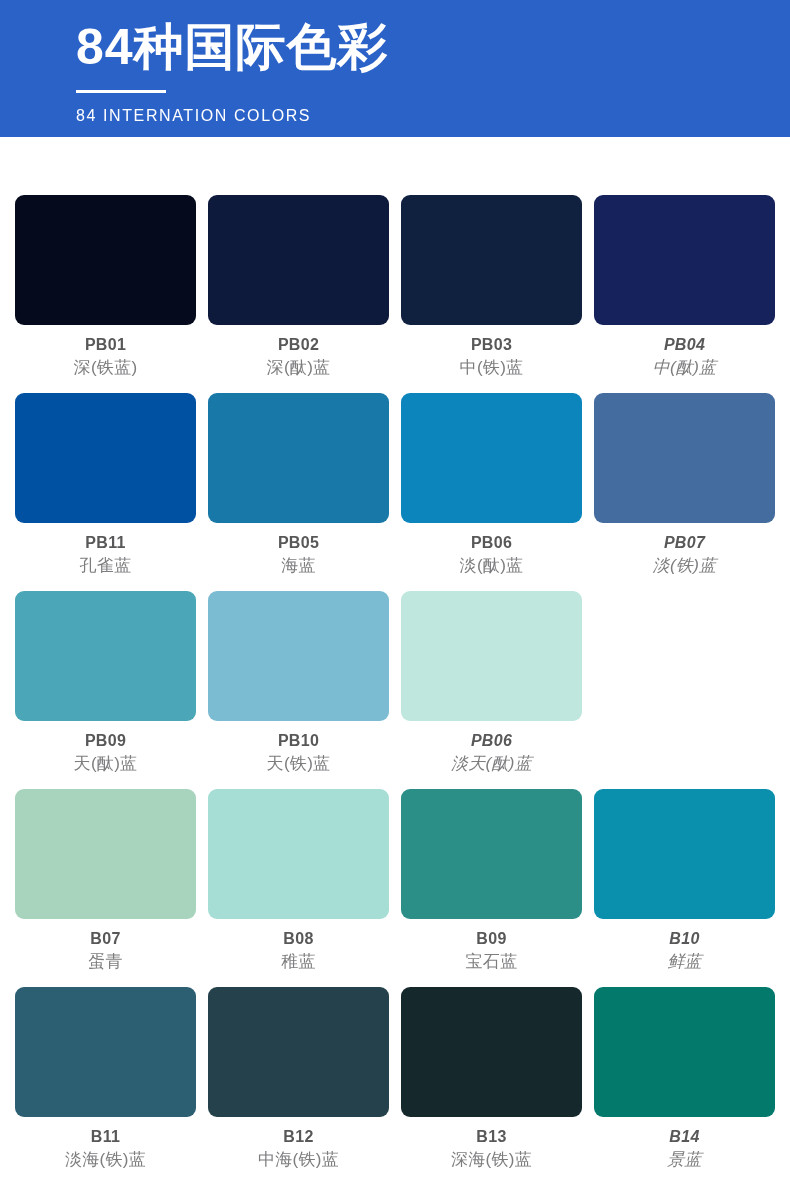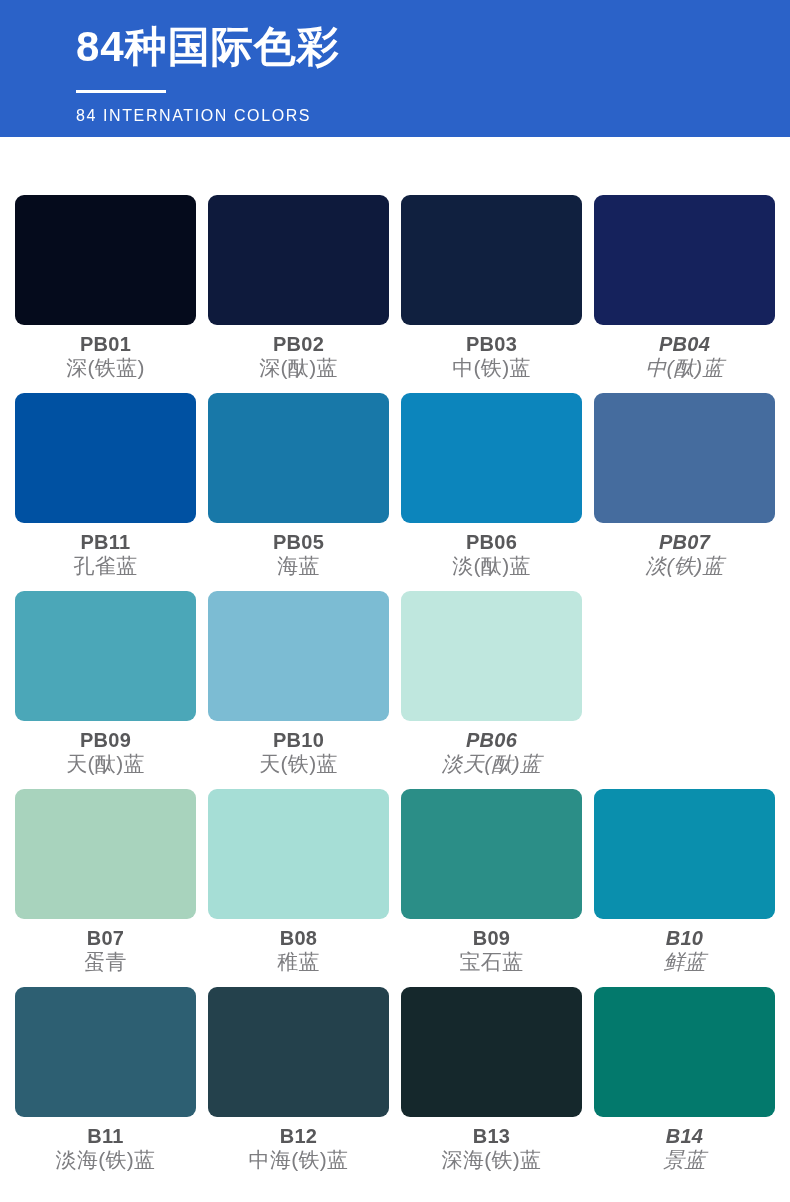--- a/index.html
+++ b/index.html
@@ -23,21 +23,21 @@
     box-sizing: border-box;
     padding: 0 0 0 76px;
     position: relative;
   }
   .header-title {
     position: absolute;
     left: 76px;
     top: 19px;
     margin: 0;
     color: #ffffff;
-    font-size: 42px;
+    font-size: 50px;
     font-weight: bold;
     letter-spacing: 1px;
     line-height: 56px;
     white-space: nowrap;
   }
   .header-rule {
     position: absolute;
     left: 76px;
     top: 90px;
     width: 90px;
@@ -76,30 +76,30 @@
 
   .swatch-chip {
     width: 181px;
     height: 130px;
     border-radius: 9px;
     display: block;
   }
   .swatch-code {
     display: block;
     margin-top: 9px;
-    font-size: 20px;
+    font-size: 16px;
     font-weight: bold;
     color: #58585a;
     line-height: 21px;
     letter-spacing: 0.3px;
   }
   .swatch-name {
     display: block;
     margin-top: 1px;
-    font-size: 21px;
+    font-size: 17px;
     font-weight: normal;
     color: #7d7d80;
     line-height: 24px;
     letter-spacing: 0.3px;
   }
 </style>
 </head>
 <body>
 
 <div class="header">

